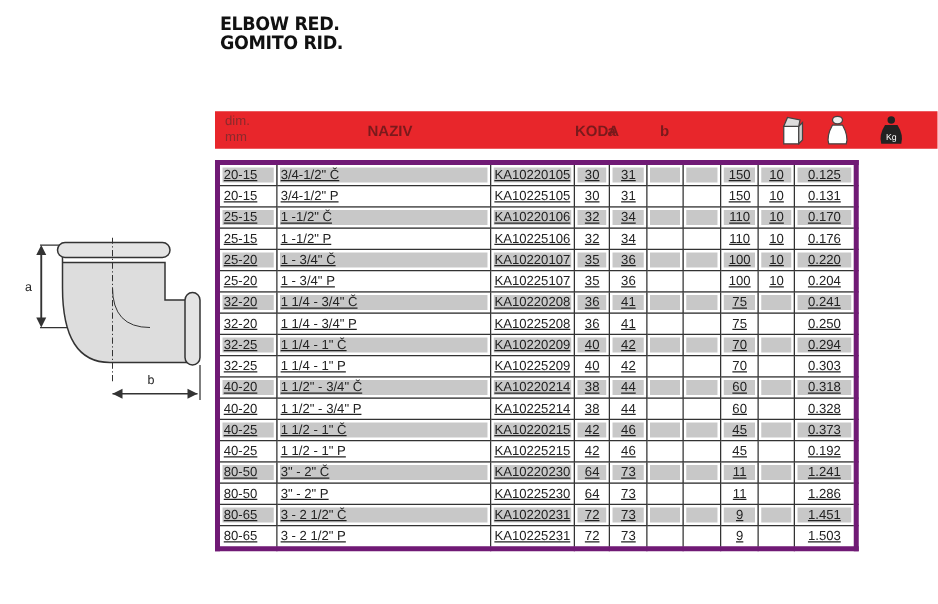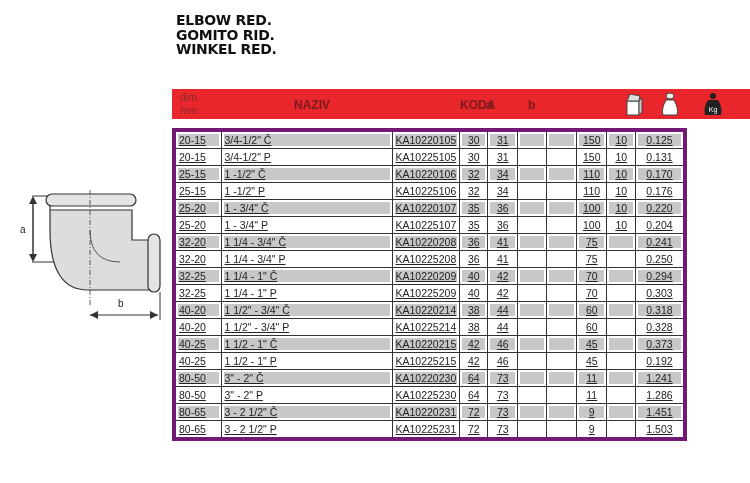--- a/index.html
+++ b/index.html
@@ -16,21 +16,20 @@
   .table tr.shade td.c { box-shadow: inset 0 0 0 2px #fff; }
   .num { text-align:center; }
   .drawing { position:absolute; left:20px; top:190px; }
 </style>
 </head>
 <body>
 
 <div class="titles">
   <div>ELBOW RED.</div>
   <div>GOMITO RID.</div>
-  <div>WINKEL RED.</div>
 </div>
 
 <div class="header">
   <div class="h dim">
     <div>dim.</div>
     <div>mm</div>
   </div>
   <div class="h" style="left:122px;top:9px;">NAZIV</div>
   <div class="h" style="left:252px;top:9px;margin-left:36px;">KODA</div>
   <div class="h" style="left:314px;top:9px;">a</div>

